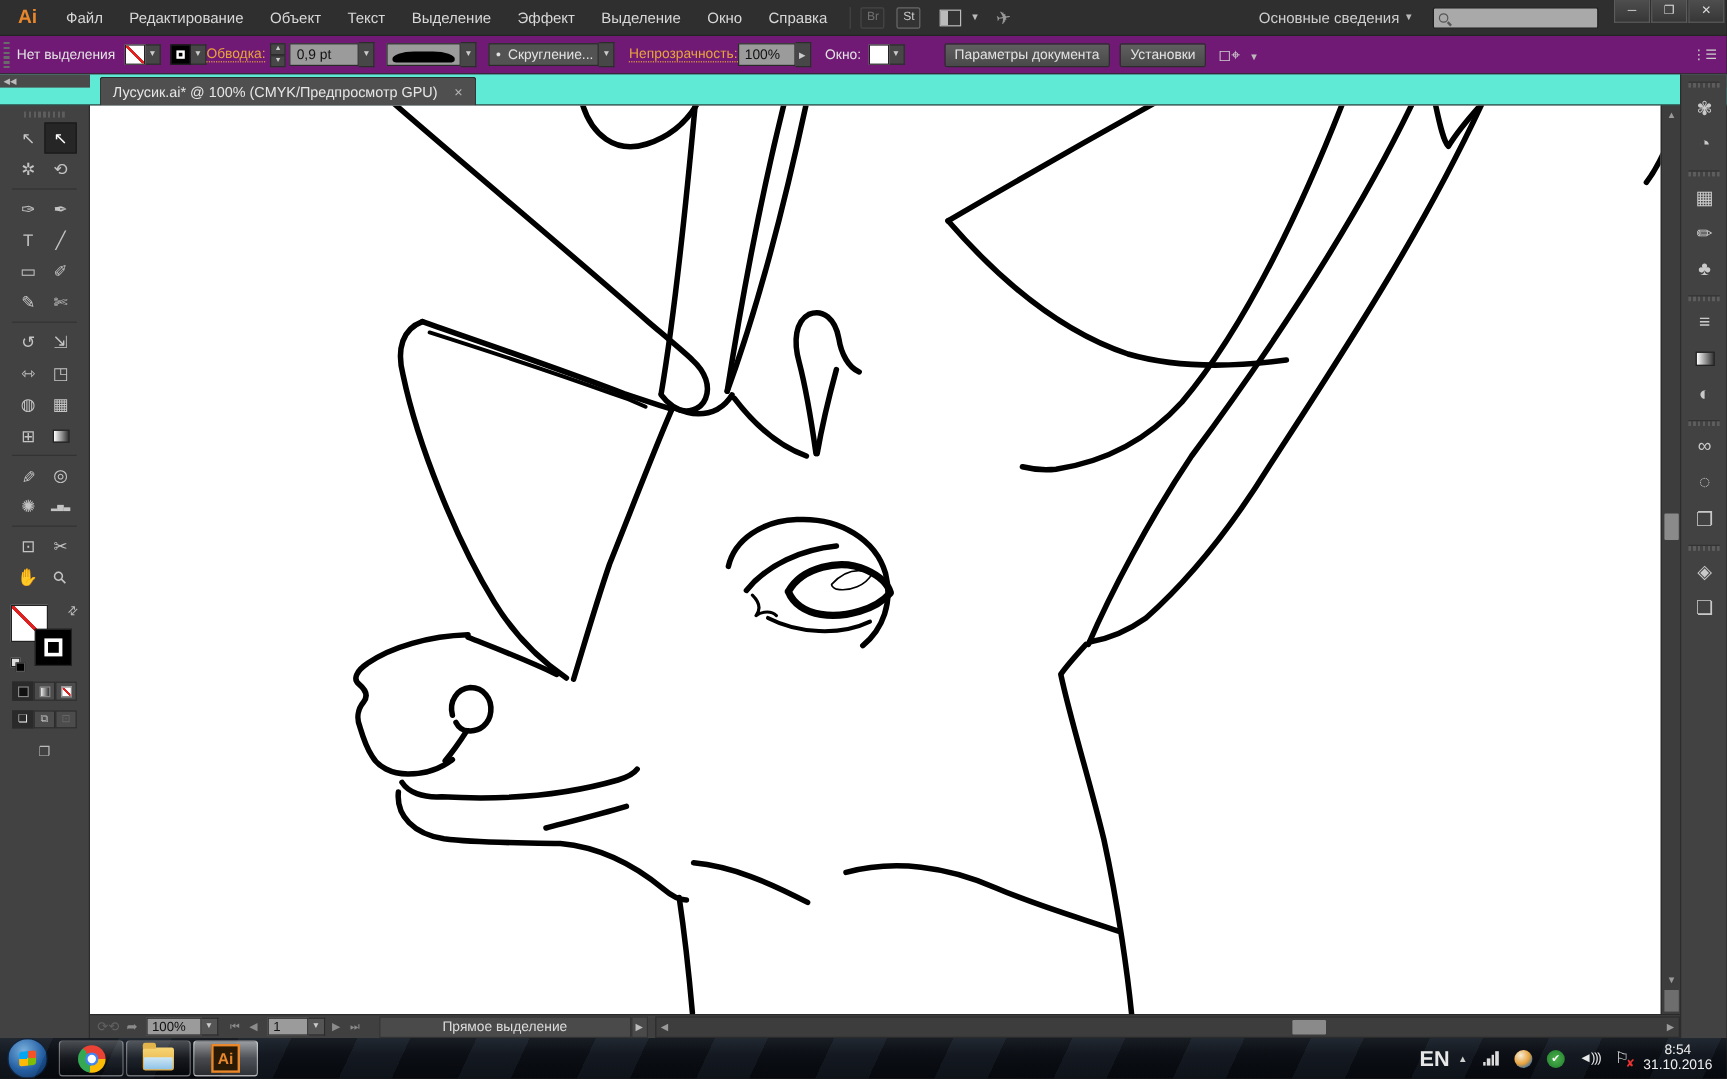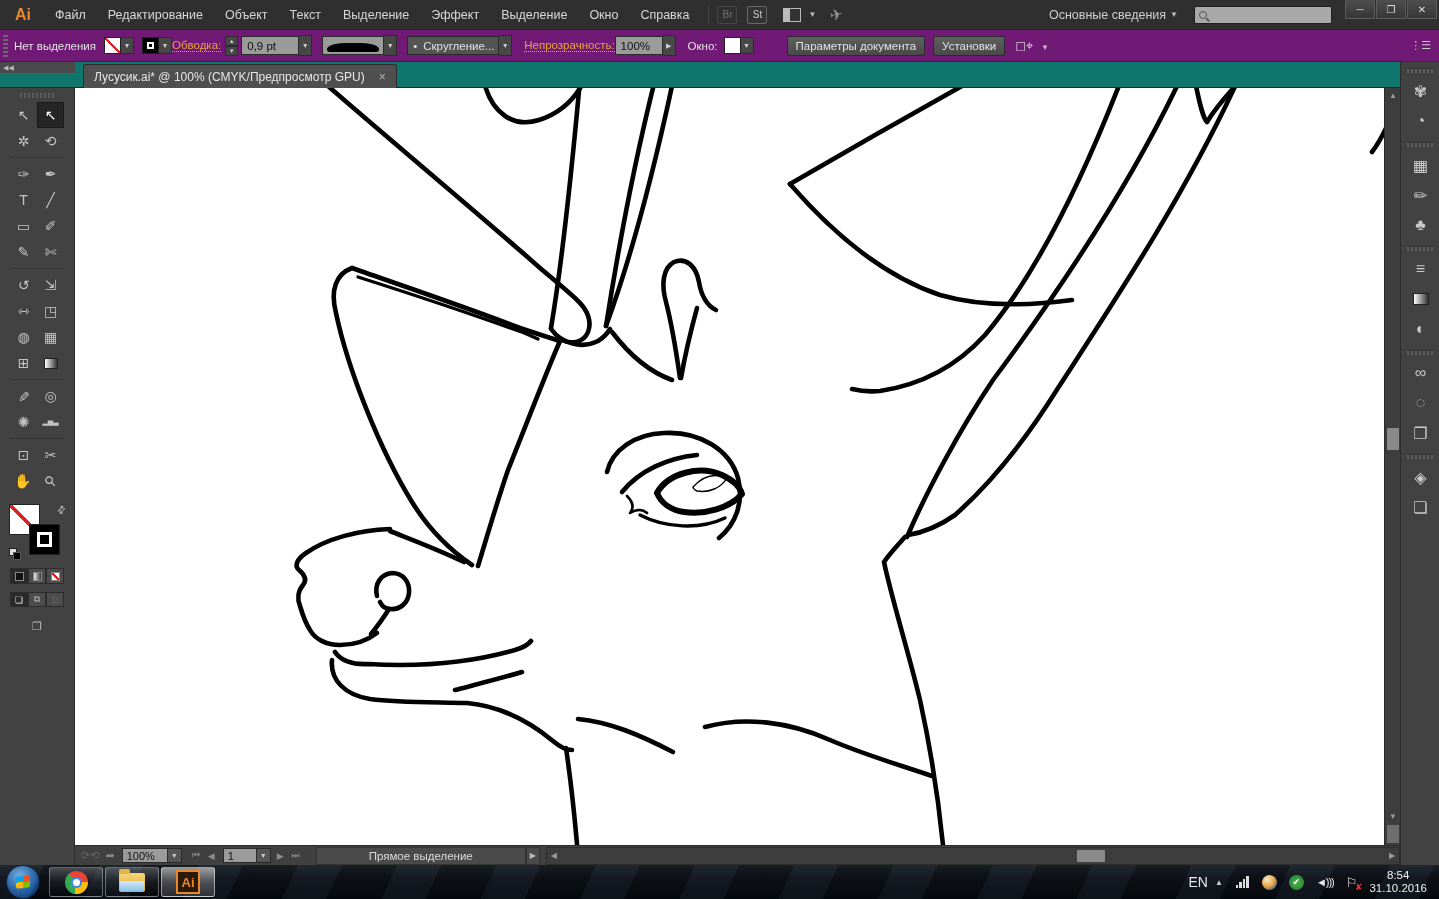--- a/index.html
+++ b/index.html
@@ -38,21 +38,21 @@
   .stepper{display:flex;flex-direction:column;width:13px;height:20px;margin-left:4px;}
   .stepper span{flex:1;font-size:6px;color:#ccc;background:#474747;border:1px solid #2c2c2c;display:flex;align-items:center;justify-content:center;}
   .fld{height:19px;background:#9b9b9b;border:1px solid #2a2a2a;color:#111;display:flex;align-items:center;padding:0 5px;font-size:11.5px;}
   .profile{width:62px;height:19px;background:#9b9b9b;border:1px solid #2a2a2a;display:flex;align-items:flex-end;justify-content:center;}
   .profile div{width:52px;height:9px;background:#000;border-radius:50% 50% 4px 4px/100% 100% 4px 4px;margin-bottom:2px;}
   .btn{height:20px;background:linear-gradient(#5f5f5f,#494949);border:1px solid #2c2c2c;border-radius:2px;display:flex;align-items:center;padding:0 8px;color:#e3e3e3;margin-left:8px;font-size:11.5px;}
   #sel-similar{margin-left:10px;color:#cfcfcf;font-size:13px;}
   #cb-menu{margin-left:auto;margin-right:8px;color:#ccc;font-size:11px;}
 
   
-  #tabbar{left:0;top:62px;width:1439px;height:26px;background:#0f766e;border-bottom:1px solid #232323;}
+  #tabbar{left:0;top:62px;width:1439px;height:26px;background:#5eead4;border-bottom:1px solid #232323;}
   #tab{position:absolute;left:83px;top:2px;height:24px;background:#4f4f4f;border:1px solid #2b2b2b;border-bottom:none;border-radius:3px 3px 0 0;display:flex;align-items:center;padding:0 10px;color:#e6e6e6;font-size:12px;}
   #tab .close{margin-left:14px;color:#b5b5b5;font-size:12px;}
   .corner{position:absolute;top:0;height:11px;background:#4a4a4a;color:#bbb;font-size:7px;display:flex;align-items:center;}
   #corner-l{left:0;width:75px;padding-left:3px;}
   #corner-r{right:0;width:39px;justify-content:flex-end;padding-right:3px;}
 
   
   #toolbar{left:0;top:88px;width:75px;height:777px;background:#424242;border-right:1px solid #2c2c2c;}
   .grip-h{width:34px;height:5px;margin:5px auto 4px;background:repeating-linear-gradient(90deg,#5d5d5d 0 2px,transparent 2px 4px);}
   #tools{display:flex;flex-wrap:wrap;width:54px;margin:0 auto;}
@@ -469,21 +469,21 @@
     <div class="tb-btn glass">
         <div class="chrome-ic"></div>
       </div>
     <div class="tb-btn glass">
         <div class="folder-ic"></div>
       </div>
     <div class="tb-btn active">
         <div class="ai-ic">Ai</div>
       </div>
     <div id="tray">
-      <span style="font-size:14px;">EN</span>
+      <span style="font-size:18px;font-weight:bold;">EN</span>
       <span class="tri">▲</span>
       <span class="bars">
           <i style="height:3px"></i>
           <i style="height:6px"></i>
           <i style="height:9px"></i>
           <i style="height:12px"></i>
         </span>
       <span class="ball"></span>
       <span class="shield">✔</span>
       <span class="vol">◄)))</span>

